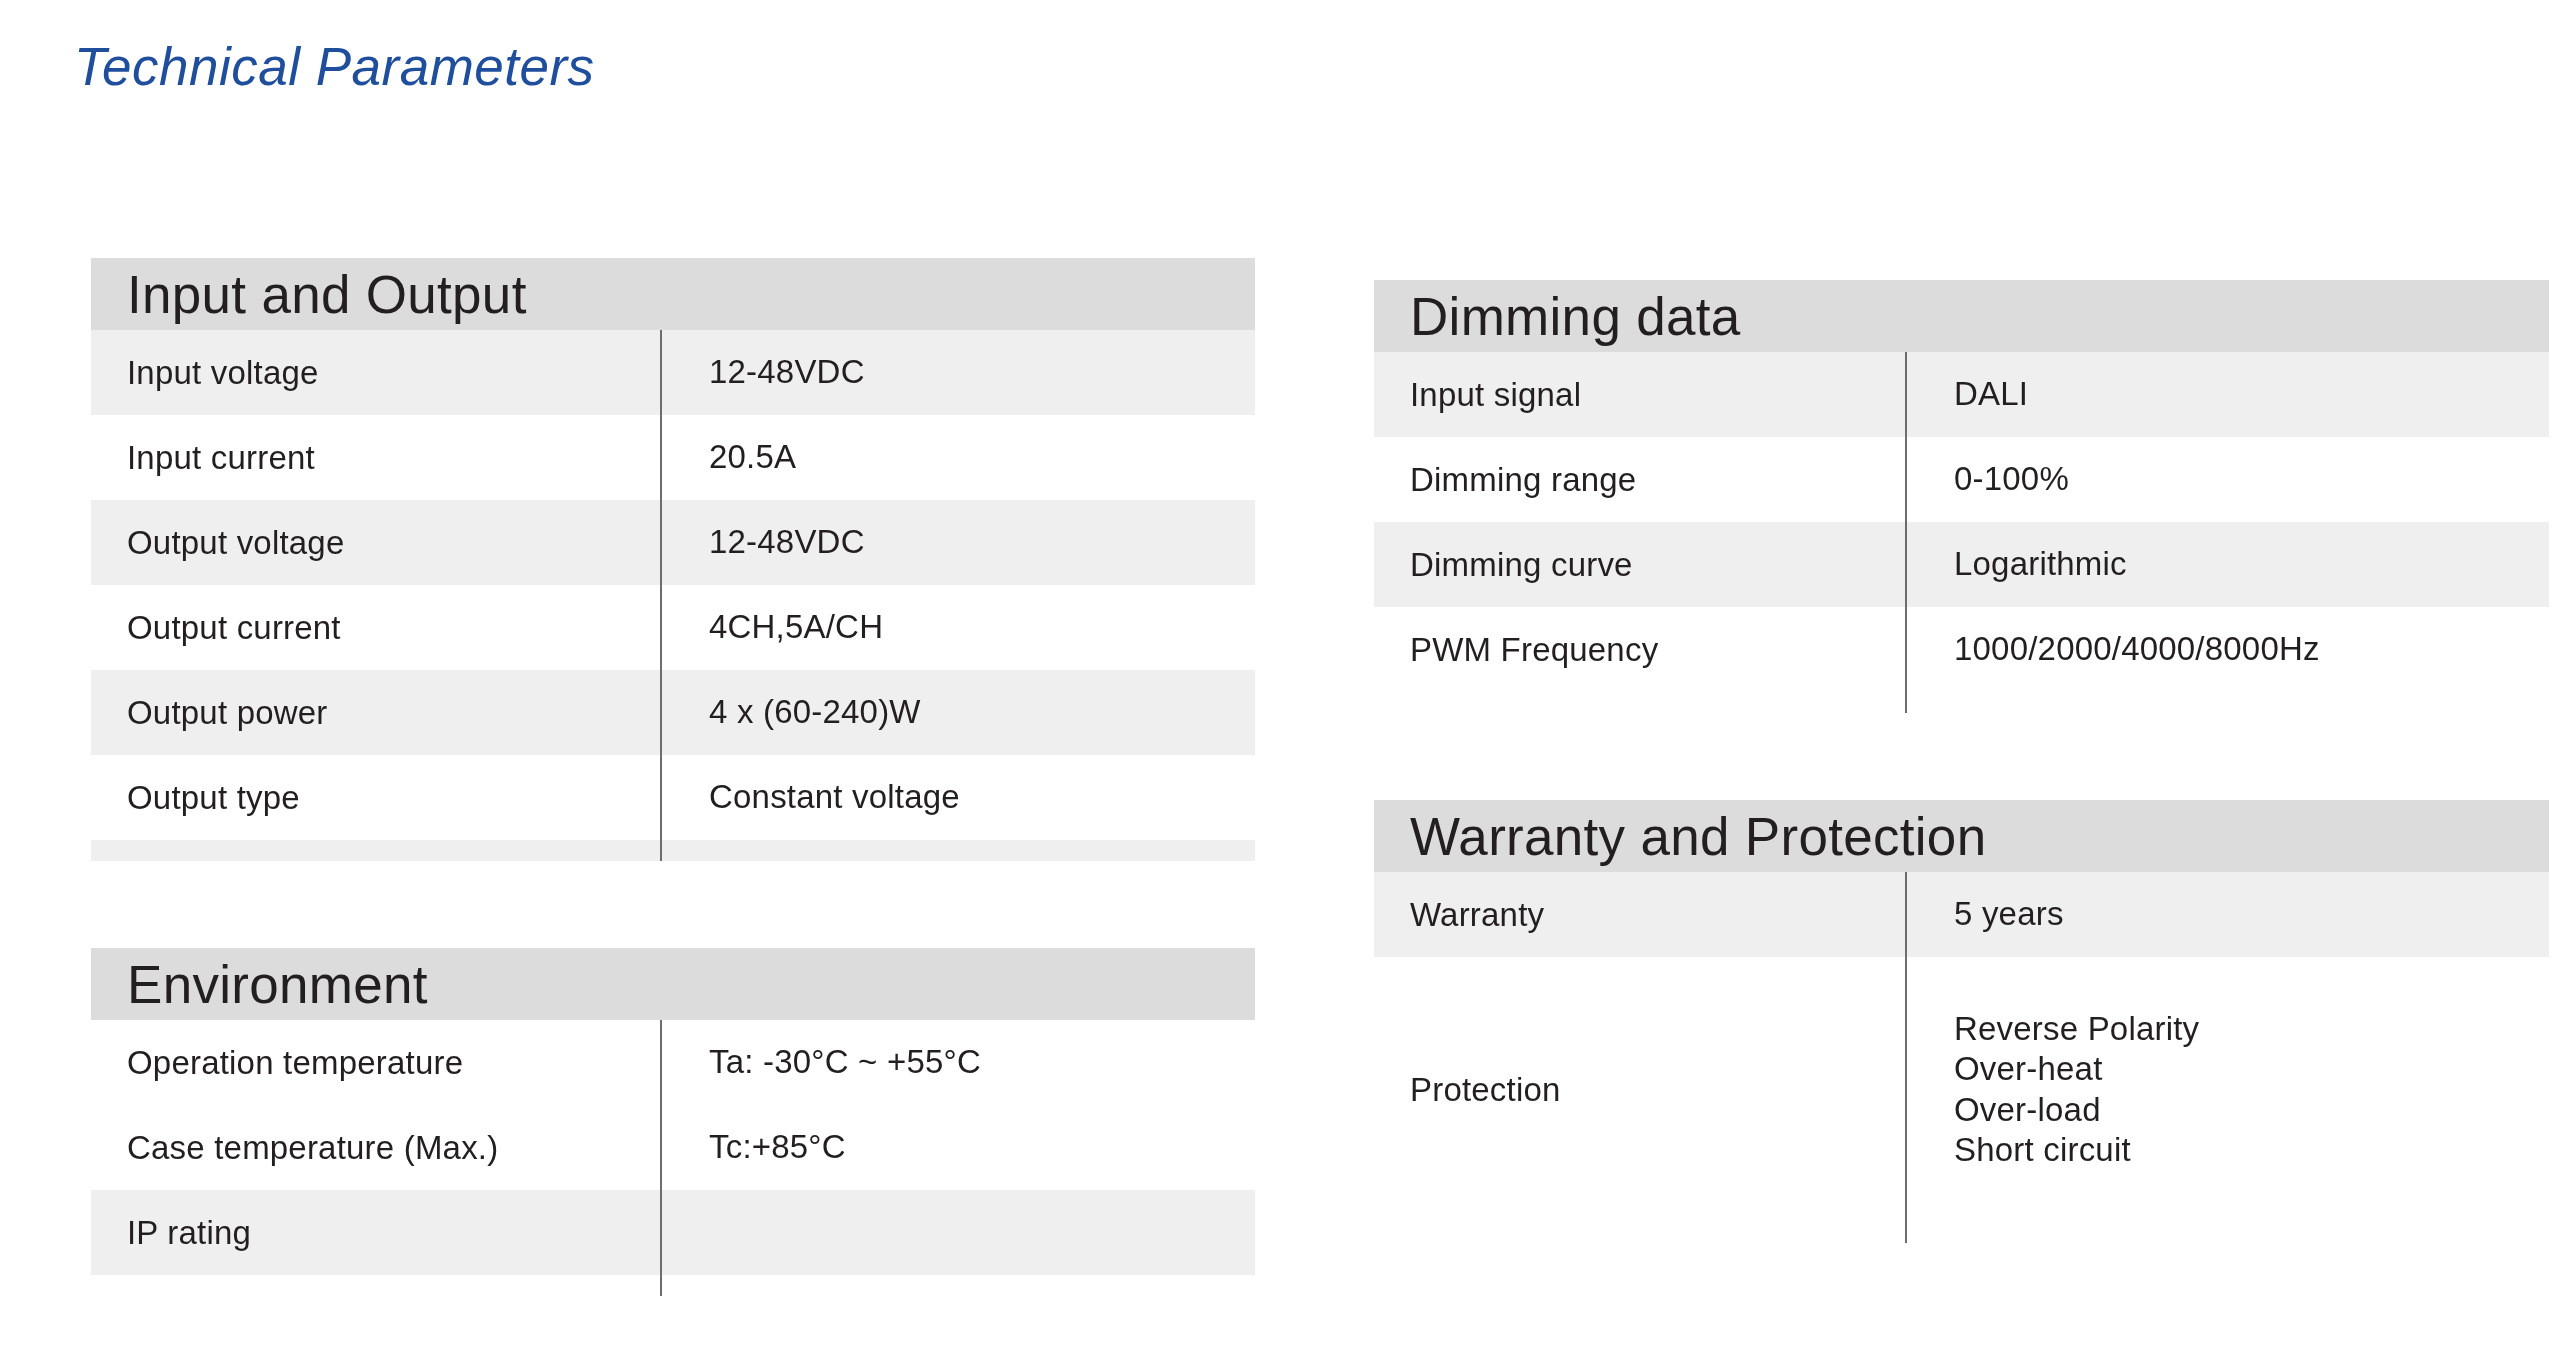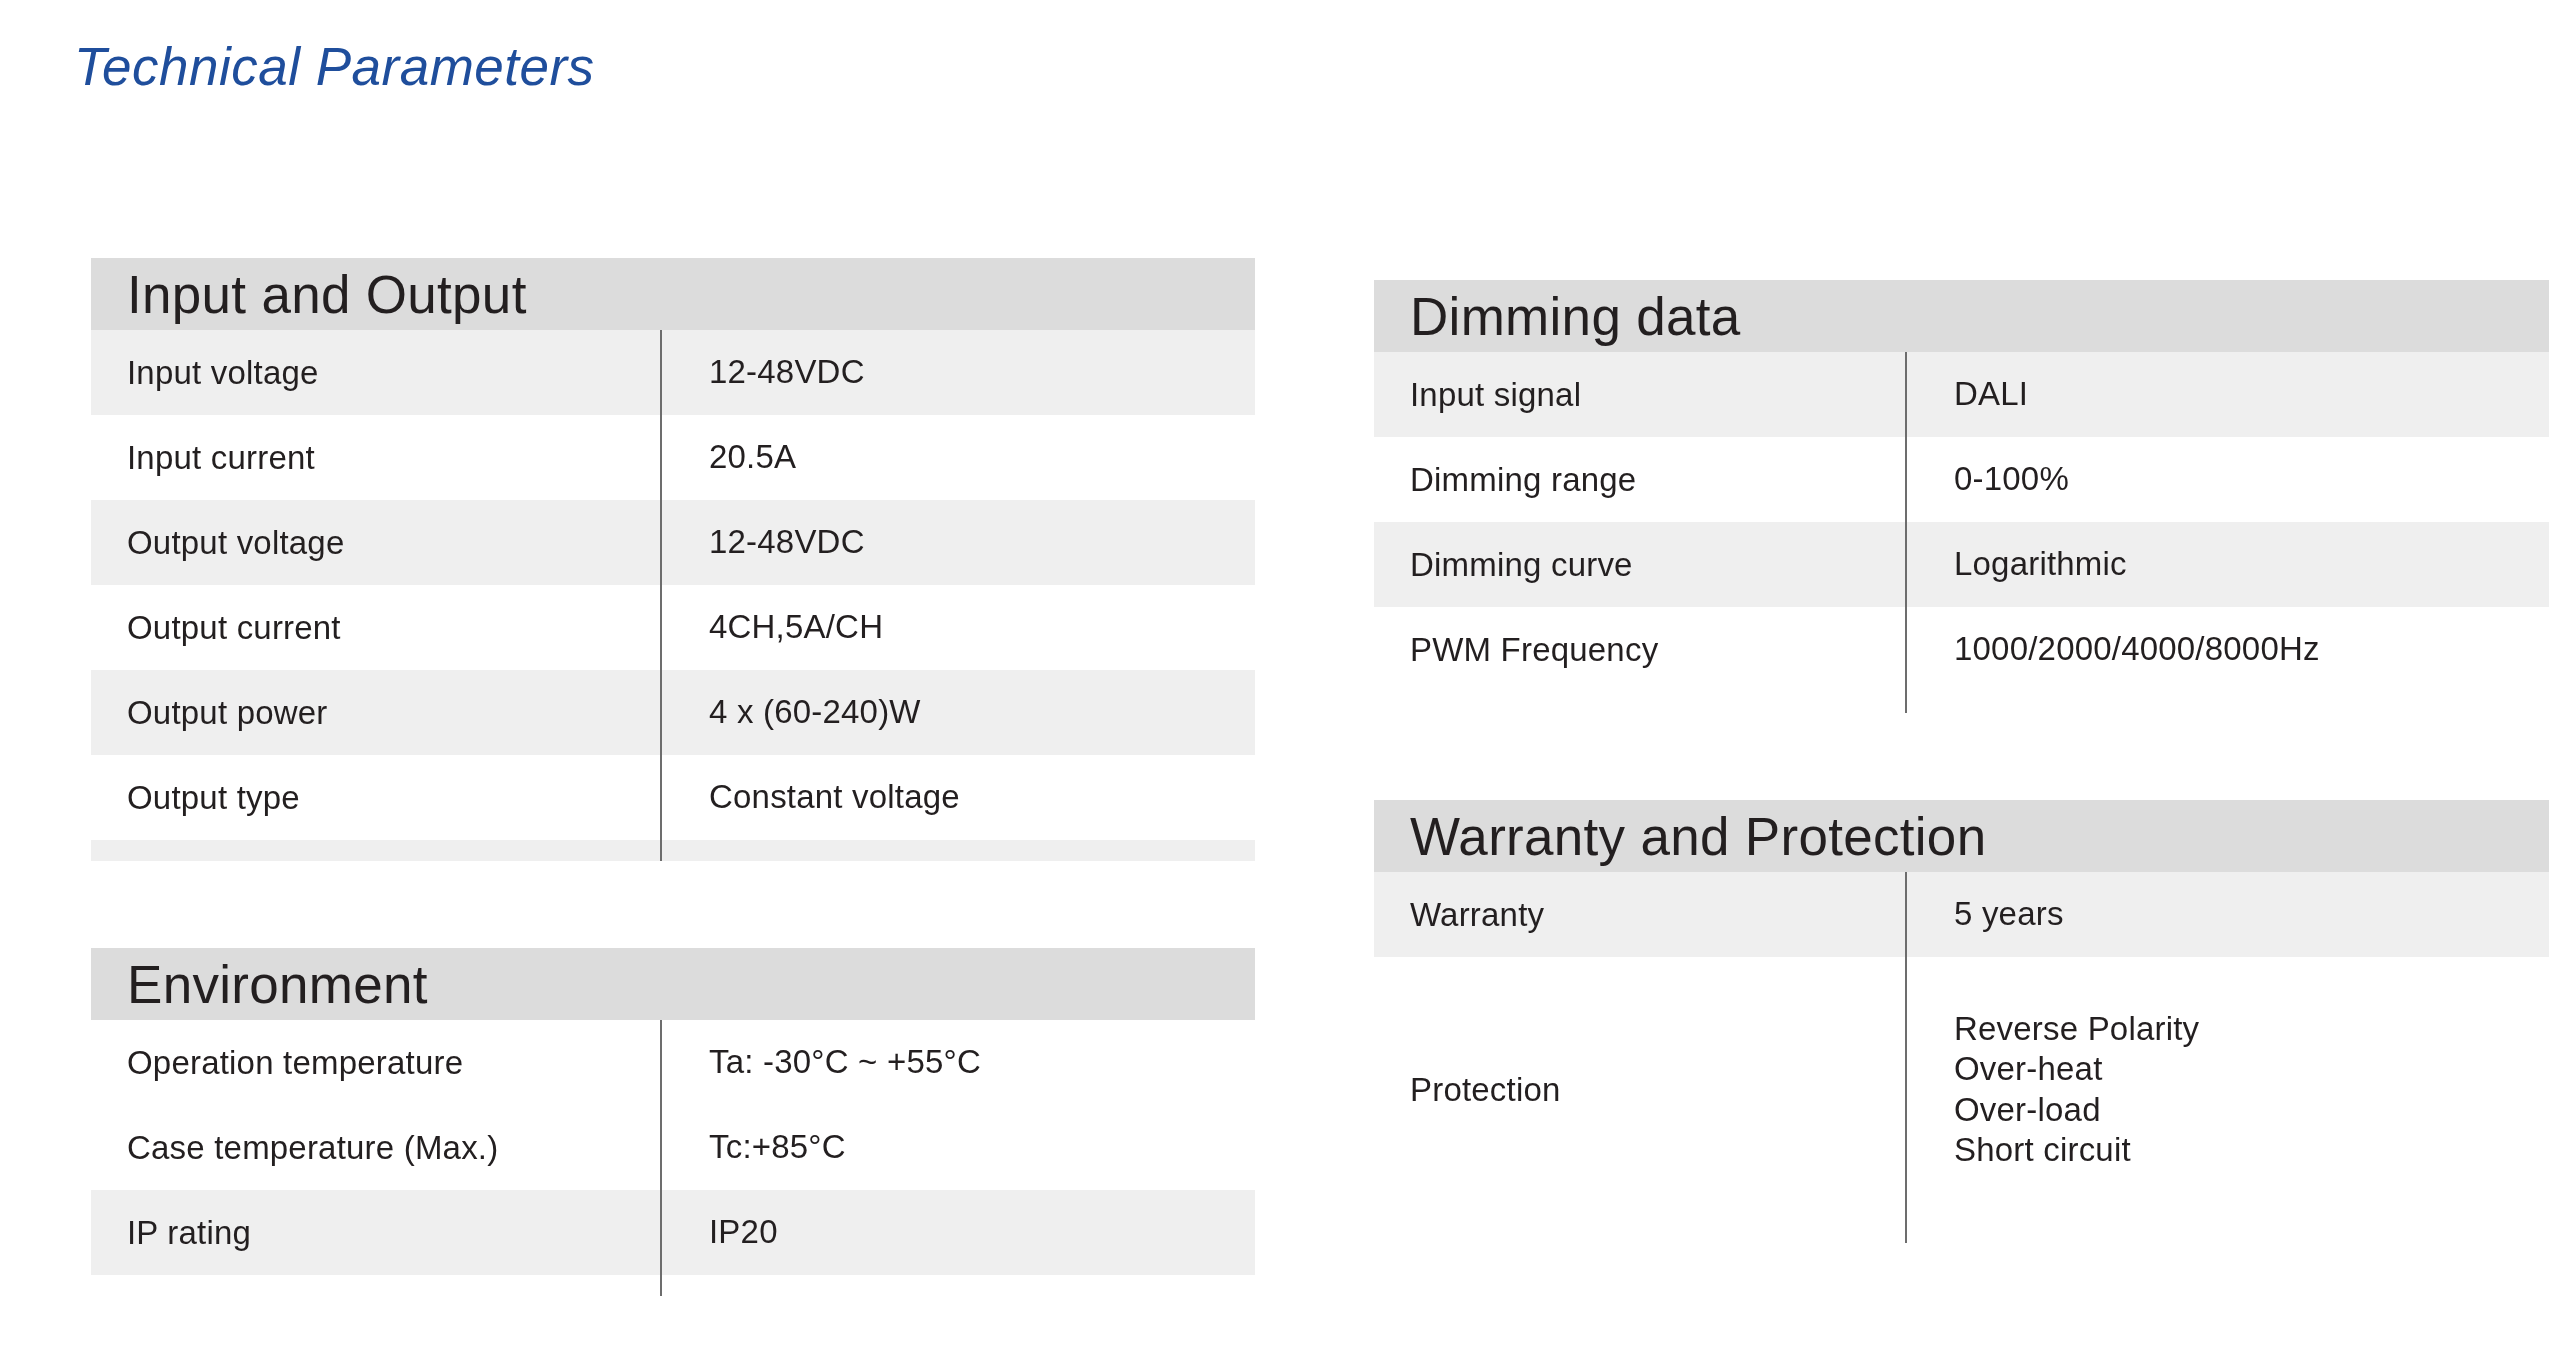--- a/index.html
+++ b/index.html
@@ -170,21 +170,20 @@
       <div class="spec-row">
         <div class="cell-label">Operation temperature</div>
         <div class="cell-value">Ta: -30°C ~ +55°C</div>
       </div>
       <div class="spec-row">
         <div class="cell-label">Case temperature (Max.)</div>
         <div class="cell-value">Tc:+85°C</div>
       </div>
       <div class="spec-row alt">
         <div class="cell-label">IP rating</div>
-        <div class="cell-value">IP20</div>
       </div>
       <div class="tail white"></div>
     </div>
   </div>
 
 </div>
 
 <div class="col-right">
 
   <div class="spec-table r-table">

